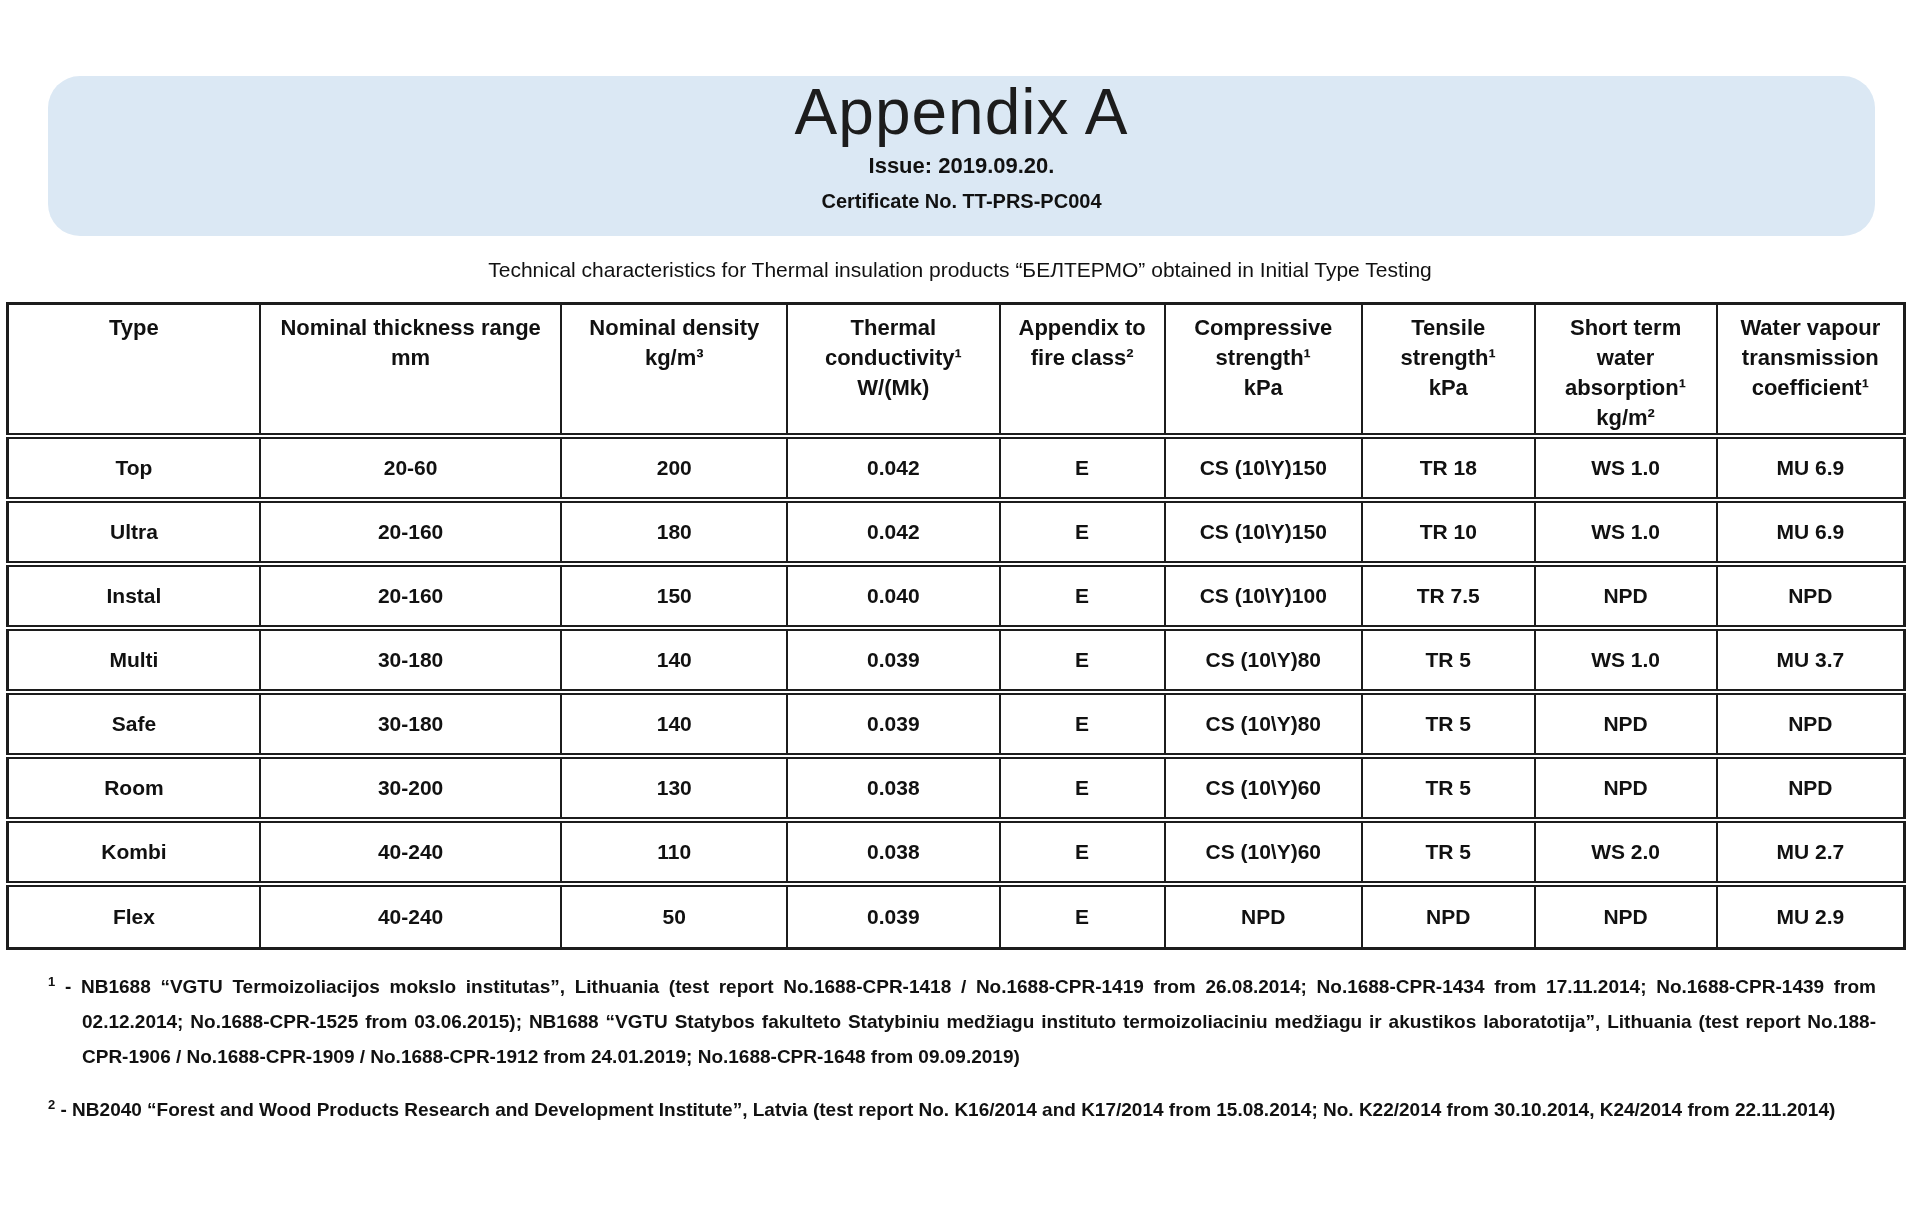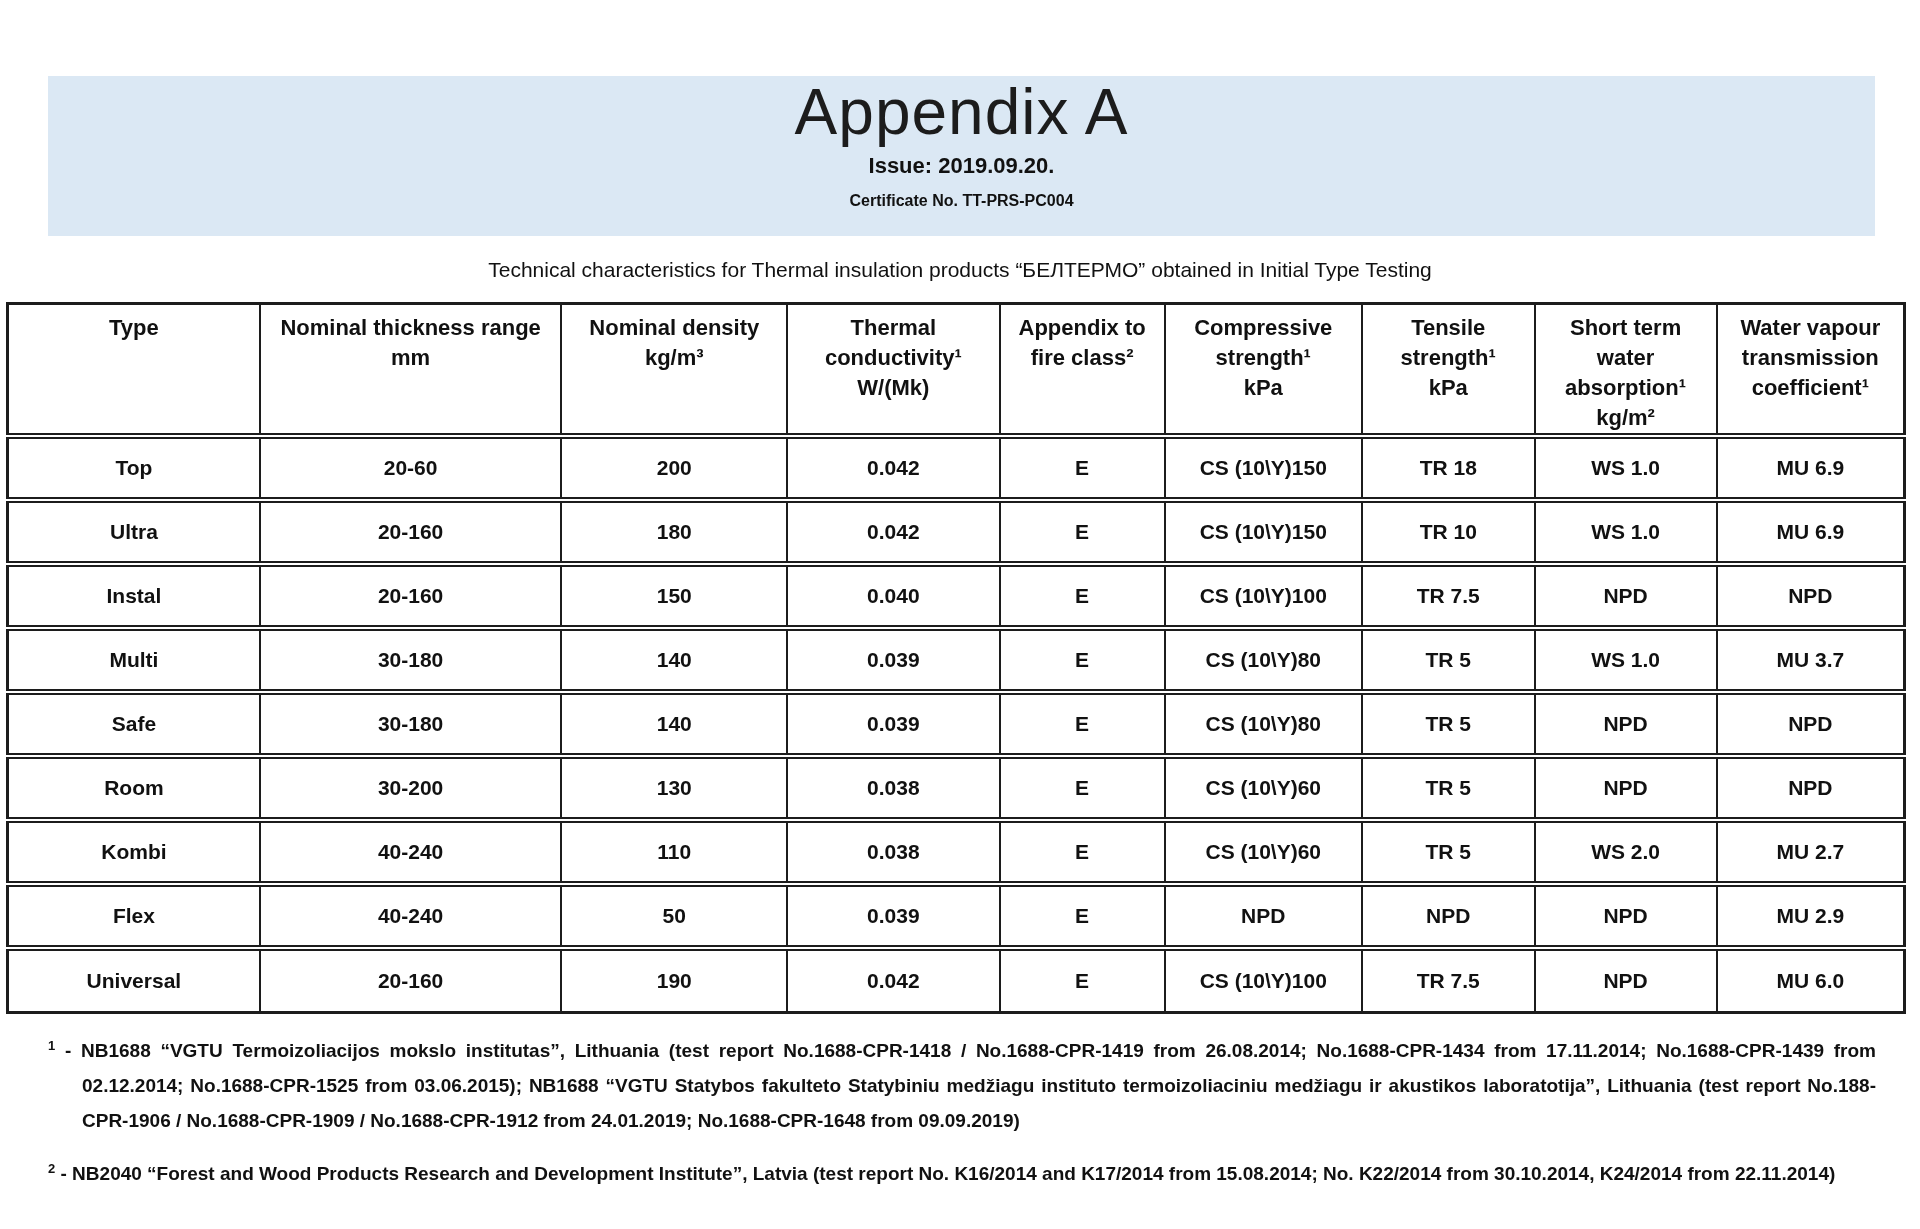--- a/index.html
+++ b/index.html
@@ -28,21 +28,21 @@
     margin: 0;
   }
   .banner-issue {
     margin-top: 9px;
     font-size: 22px;
     font-weight: 700;
     line-height: 26px;
   }
   .banner-cert {
     margin-top: 9px;
-    font-size: 16px;
+    font-size: 20px;
     font-weight: 700;
     line-height: 26px;
   }
   
   .doc-title {
     margin-top: 22px;
     text-align: center;
     font-size: 21px;
     font-weight: 400;
   }
@@ -99,21 +99,21 @@
   .footnote + .footnote { margin-top: 13px; }
   .fn-marker {
     vertical-align: super;
     font-size: 13px;
     font-weight: 700;
   }
 </style>
 </head>
 <body>
 
-<div class="banner" style="background: rgb(219, 232, 244);">
+<div class="banner" style="background: rgb(219, 232, 244); border-radius: 32px;">
   <div class="banner-title">Appendix A</div>
   <div class="banner-issue">Issue: 2019.09.20.</div>
   <div class="banner-cert">Certificate No. TT-PRS-PC004</div>
 </div>
 
 <div class="doc-title">Technical characteristics for Thermal insulation products “БЕЛТЕРМО” obtained in Initial Type Testing</div>
 
 <table class="characteristics">
   <colgroup>
     <col class="c1">
@@ -235,30 +235,19 @@
         <td>Flex</td>
         <td>40-240</td>
         <td>50</td>
         <td>0.039</td>
         <td>E</td>
         <td>NPD</td>
         <td>NPD</td>
         <td>NPD</td>
         <td>MU 2.9</td>
       </tr>
-      <tr>
-        <td>Universal</td>
-        <td>20-160</td>
-        <td>190</td>
-        <td>0.042</td>
-        <td>E</td>
-        <td>CS (10\Y)100</td>
-        <td>TR 7.5</td>
-        <td>NPD</td>
-        <td>MU 6.0</td>
-      </tr>
     </tbody>
 </table>
 
 <div class="footnotes">
   <p class="footnote"><span class="fn-marker">1</span> <span>- NB1688 “VGTU Termoizoliacijos mokslo institutas”, Lithuania (test report No.1688-CPR-1418 / No.1688-CPR-1419 from 26.08.2014; No.1688-CPR-1434 from 17.11.2014; No.1688-CPR-1439 from 02.12.2014; No.1688-CPR-1525 from 03.06.2015); NB1688 “VGTU Statybos fakulteto Statybiniu medžiagu instituto termoizoliaciniu medžiagu ir akustikos laboratotija”, Lithuania (test report No.188-CPR-1906 / No.1688-CPR-1909 / No.1688-CPR-1912 from 24.01.2019; No.1688-CPR-1648 from 09.09.2019)</span></p>
   <p class="footnote"><span class="fn-marker">2</span> <span>- NB2040 “Forest and Wood Products Research and Development Institute”, Latvia (test report No. K16/2014 and K17/2014 from 15.08.2014; No. K22/2014 from 30.10.2014, K24/2014 from 22.11.2014)</span></p>
 </div>
 
 </body></html>

